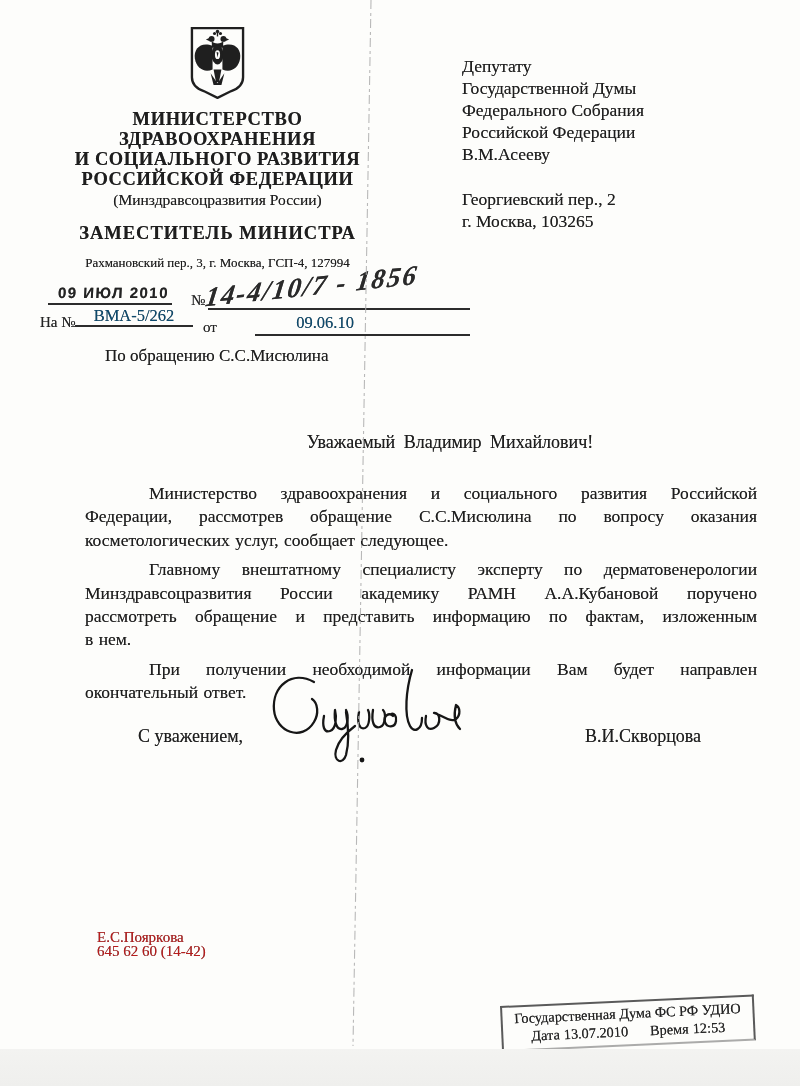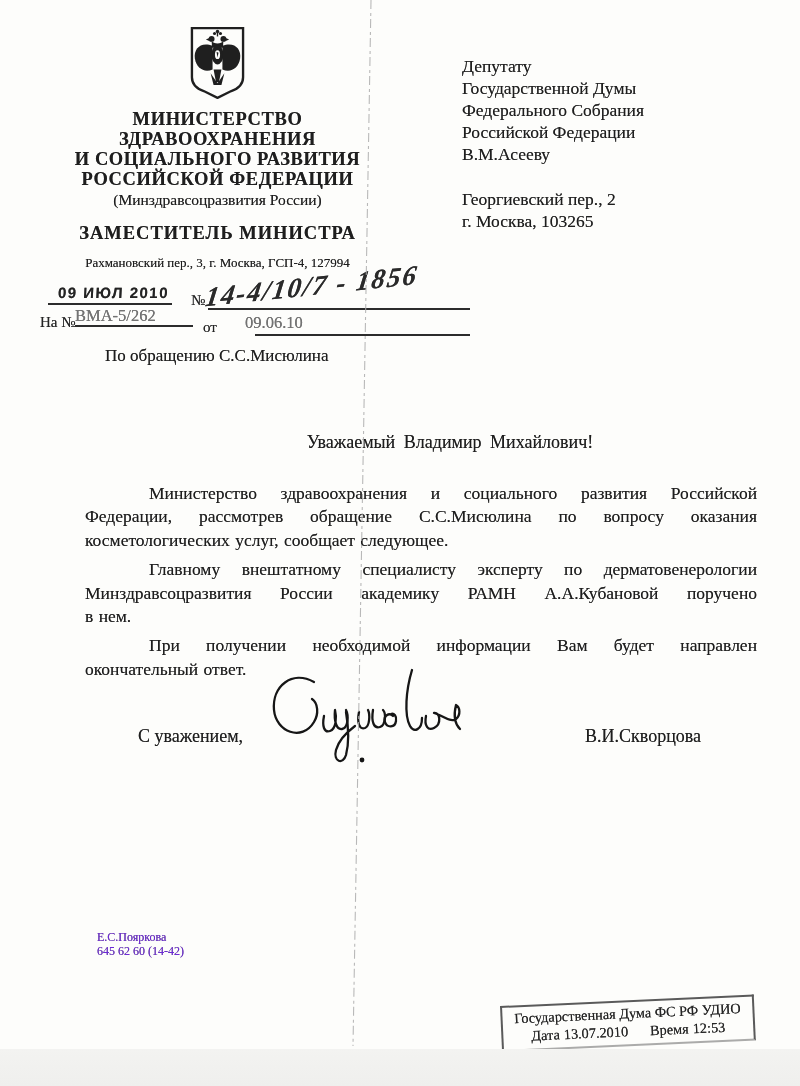--- a/index.html
+++ b/index.html
@@ -24,37 +24,37 @@
     font-family:"Liberation Sans", sans-serif; font-weight:700; font-size:15px;
     letter-spacing:1.5px; transform:skewX(-3deg); white-space:nowrap; color:#232323;
   }
   .ref-label{font-size:15px; color:#242424;}
   .handwritten{
     left:205px; top:268px; width:270px;
     font-style:italic; font-weight:700; font-size:27px; letter-spacing:2px;
     transform:rotate(-6deg) skewX(-14deg); white-space:nowrap; color:#2a2a2a;
     text-shadow:0 0 .6px rgba(20,20,20,.7);
   }
-  .ref-val{font-size:16.5px; text-align:left; color:#737373;}
+  .ref-val{font-size:16.5px; text-align:center; color:#0c4a6e;}
   
   .recipient{left:462px; top:55px; width:300px; font-size:17.5px; line-height:22px;}
   .recipient .addr{margin-top:23px;}
   
   .subject{left:105px; top:346px; font-size:17px;}
   .salutation{left:230px; top:432px; width:440px; text-align:center; font-size:18px; word-spacing:4px;}
   .bodytext{left:85px; top:476px; width:672px; font-size:17.5px;}
   .ln{line-height:23.4px; text-align:justify; text-align-last:justify; word-spacing:1px;}
   .ln.first{text-indent:64px;margin-top:6px;}
   .ln.last{text-align-last:left;}
   
   .closing{left:138px; top:726px; font-size:18px;}
   .sig-name{left:585px; top:726px; font-size:18px;}
   .sig-svg{left:262px; top:660px;}
   
-  .executor{left:97px; top:930px; font-size:12px; line-height:14px; color:#6d28d9;}
+  .executor{left:97px; top:930px; font-size:15px; line-height:14px; color:#b91c1c;}
   .duma-stamp{
     left:500px; top:1006px; width:240px;
     transform:rotate(-2.6deg); transform-origin:left top;
     border:2px solid #5a5a5a; border-bottom-color:rgba(90,90,90,.5);
     padding:3px 5px 4px 5px; text-align:center;
     font-size:14.3px; line-height:17.5px; color:#262626;
     text-shadow:0 0 .5px rgba(30,30,30,.8);
   }
   .duma-stamp .row2{display:flex; justify-content:center; gap:4px;}
   .duma-stamp .gap{display:inline-block; width:14px;}
@@ -130,20 +130,21 @@
   <div class="abs subject">По обращению С.С.Мисюлина</div>
 
   <div class="abs salutation">Уважаемый Владимир Михайлович!</div>
 
   <div class="abs bodytext">
     <div class="ln first">Министерство здравоохранения и социального развития Российской</div>
     <div class="ln">Федерации, рассмотрев обращение С.С.Мисюлина по вопросу оказания</div>
     <div class="ln last">косметологических услуг, сообщает следующее.</div>
     <div class="ln first">Главному внештатному специалисту эксперту по дерматовенерологии</div>
     <div class="ln">Минздравсоцразвития России академику РАМН А.А.Кубановой поручено</div>
+    <div class="ln">рассмотреть обращение и представить информацию по фактам, изложенным</div>
     <div class="ln last">в нем.</div>
     <div class="ln first">При получении необходимой информации Вам будет направлен</div>
     <div class="ln last">окончательный ответ.</div>
   </div>
 
   <div class="abs closing">С уважением,</div>
   <svg class="abs sig-svg" width="210" height="110" viewBox="0 0 210 110">
     <g fill="none" stroke="#161616" stroke-width="2.3" stroke-linecap="round" stroke-linejoin="round">
       <path d="M52,22 C30,10 10,26 12,50 C14,72 40,82 52,62 C57,54 56,43 50,39"></path>
       <path d="M62,56 C60,66 62,73 68,71 C74,69 75,58 73,50 C72,60 74,70 80,69 C86,68 87,56 84,50"></path>

